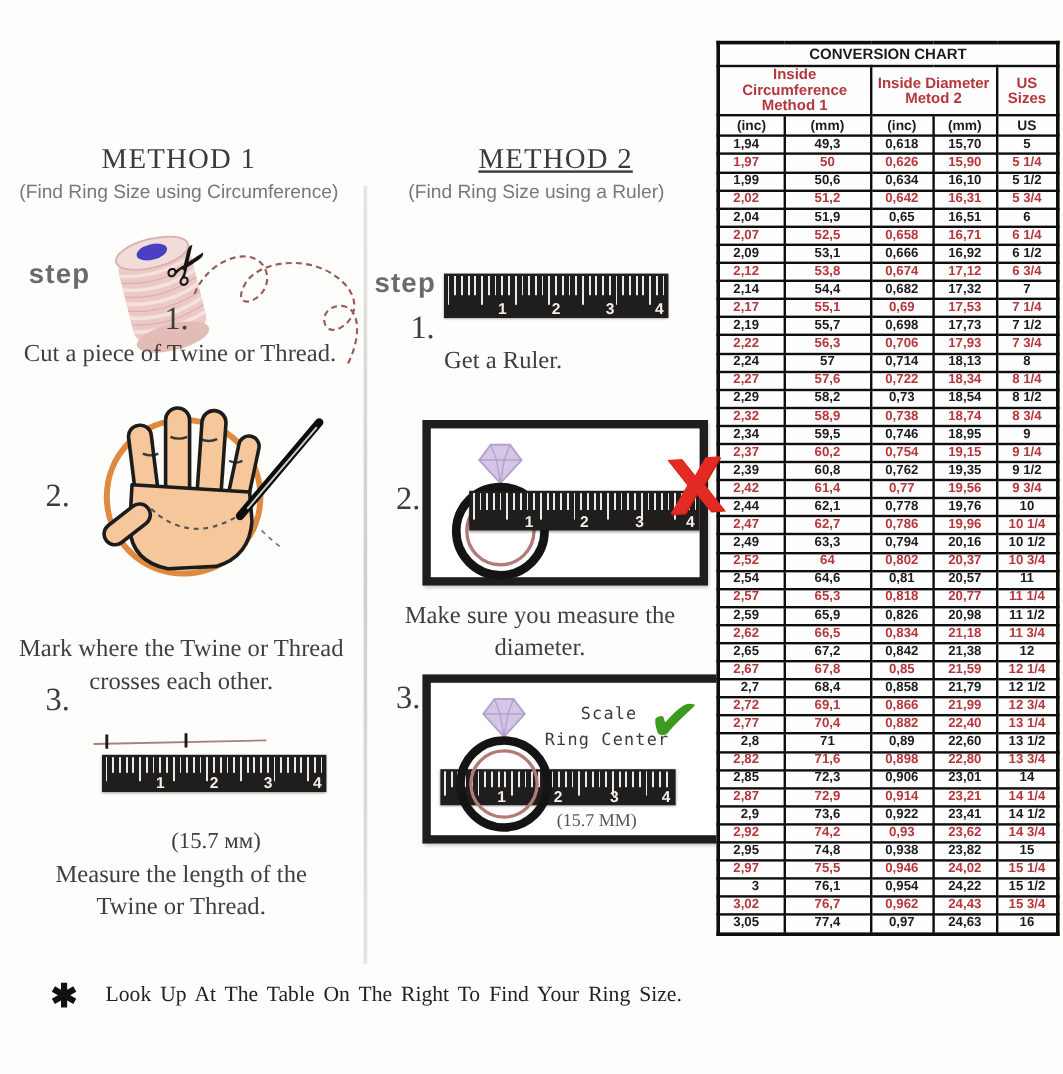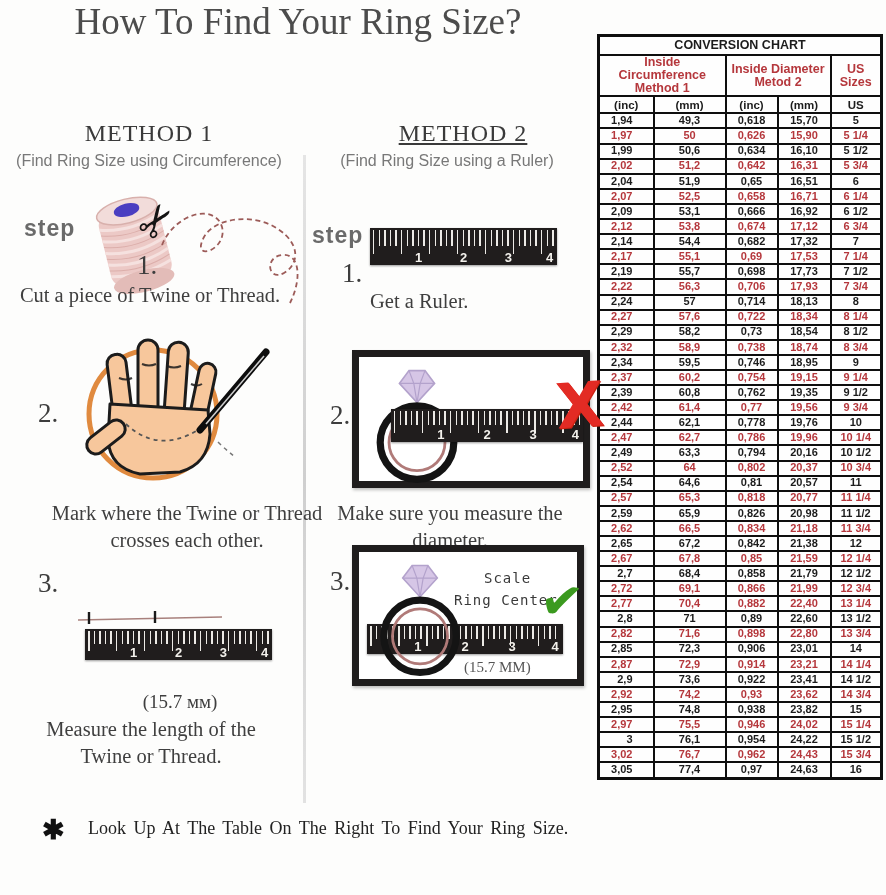--- a/index.html
+++ b/index.html
@@ -46,21 +46,20 @@
   #chart .t-colhead td{font-size:11.5px;height:15px;}
   #chart .t-row td{font-size:11px;height:13.1px;}
   #chart .t-row td:first-child{text-align:right;padding-right:20px;}
   #chart .t-row.red td{color:#b5373c;}
 </style>
 </head>
 <body>
 
 <div id="page">
 
-  <div class="abs title">How To Find Your Ring Size?</div>
 
   <div class="abs method-heading" id="m1-head">METHOD 1</div>
   <div class="abs method-sub" id="m1-sub">(Find Ring Size using Circumference)</div>
   <div class="abs method-heading" id="m2-head">METHOD 2</div>
   <div class="abs method-sub" id="m2-sub">(Find Ring Size using a Ruler)</div>
   <div class="abs divider"></div>
 
   <div class="abs step-label" style="left:24px;top:215px;">step</div>
 
   <svg class="abs" style="left:80px;top:192px;" width="110" height="105" viewBox="0 0 110 105">
@@ -113,21 +112,21 @@
         <path d="M133 52 Q139 55 144 52"></path>
     </g>
     <path d="M68 92 Q100 122 140 98" fill="none" stroke="#555" stroke-width="1.8" stroke-dasharray="4 4"></path>
     <path d="M160 110 Q168 118 176 124" fill="none" stroke="#777" stroke-width="1.5" stroke-dasharray="4 4"></path>
     <g>
       <line x1="142" y1="98" x2="208" y2="20" stroke="#0d0d0d" stroke-width="7" stroke-linecap="round"></line>
       <line x1="148" y1="92" x2="206" y2="24" stroke="#cfcfcf" stroke-width="1.6"></line>
     </g>
   </svg>
 
-  <div class="abs caption" style="left:0px;top:500px;width:302px;padding-left:36px;">
+  <div class="abs caption" style="left:0px;top:528px;width:302px;">
     <div>Mark where the Twine or Thread</div>
     <div>crosses each other.</div>
   </div>
 
   <div class="abs step-num" style="left:38px;top:568px;">3.</div>
 
   <svg class="abs" style="left:76px;top:610px;" width="150" height="16" viewBox="0 0 150 16">
     <path d="M2 10 L146 7" stroke="#a8807c" stroke-width="1.6" fill="none"></path>
     <line x1="13" y1="2" x2="13" y2="14" stroke="#1a1a1a" stroke-width="2.4"></line>
     <line x1="79" y1="1" x2="79" y2="13" stroke="#1a1a1a" stroke-width="2.4"></line>
@@ -179,21 +178,21 @@
         <span class="num" style="left: 74%;">3</span>
         <span class="num" style="left: 96%;">4</span>
       </div>
   </div>
   <div class="abs bigx" style="left:556px;top:376px;z-index:3;">X</div>
 
   <div class="abs caption" style="left:300px;top:500px;width:300px;">Make sure you measure the diameter.</div>
 
   <div class="abs step-num" style="left:330px;top:566px;">3.</div>
 
-  <div class="abs frame" style="left:352px;top:545px;width:218px;height:127px;">
+  <div class="abs frame" style="left:352px;top:562px;width:218px;height:127px;padding-left:32px;">
     <div class="abs mono" style="left:125px;top:18px;">Scale</div>
     <div class="abs mono" style="left:95px;top:40px;">Ring Center</div>
     <svg class="abs" style="left:12px;top:4px;z-index:3;" width="98" height="126" viewBox="0 0 120 160">
       <polygon points="38,28 50,12 70,12 82,28 60,52" fill="#d6c6e6" stroke="#b3a2cc" stroke-width="2"></polygon>
       <path d="M38 28 L82 28 M50 12 L56 28 L60 52 M70 12 L64 28 L60 52" stroke="#b3a2cc" stroke-width="1.5" fill="none"></path>
       <circle cx="60" cy="102" r="46" fill="none" stroke="#141414" stroke-width="9"></circle>
       <circle cx="60" cy="102" r="35" fill="none" stroke="#b07a78" stroke-width="3.5"></circle>
     </svg>
     <div class="abs ruler" style="left:8px;top:72px;width:196px;height:30px;z-index:2;">
       <div class="tk1"></div>

